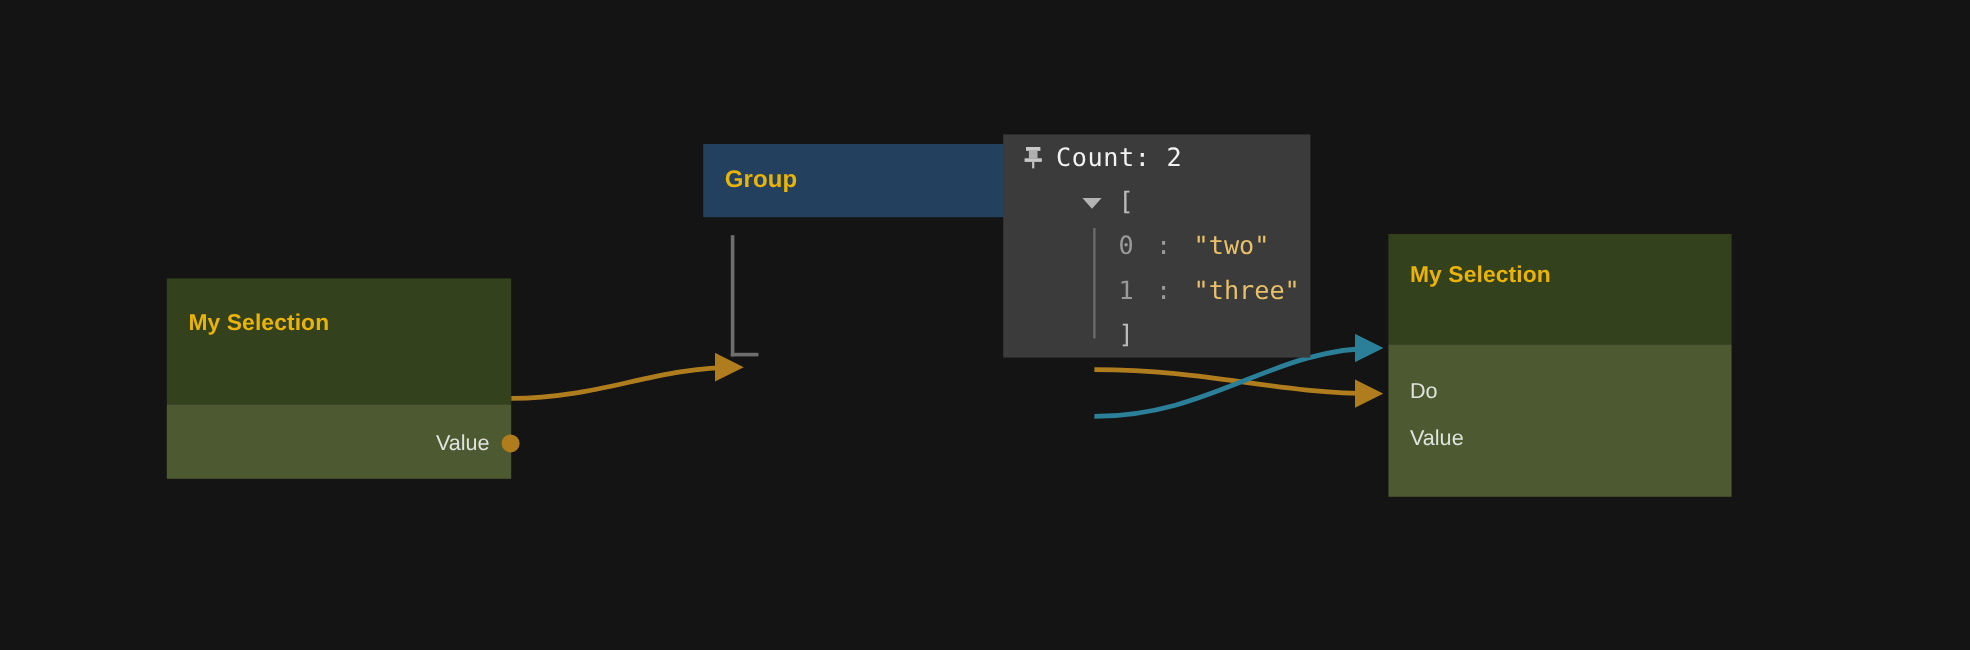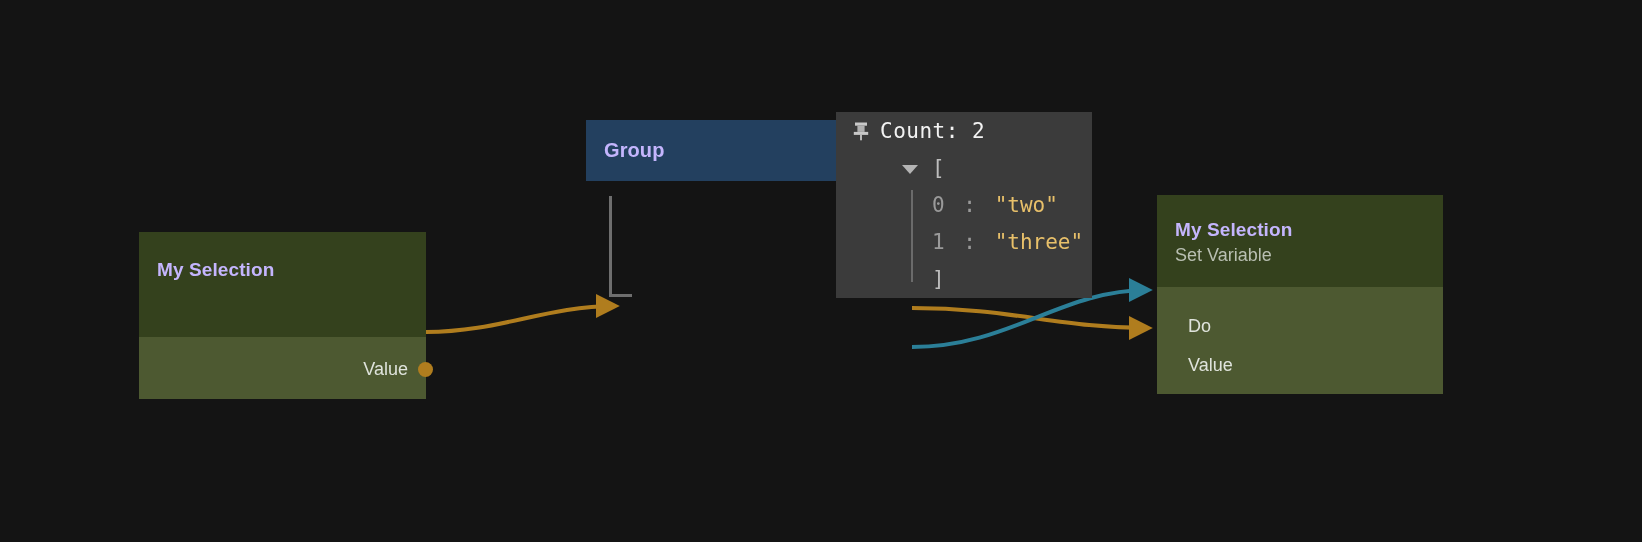--- a/index.html
+++ b/index.html
@@ -32,21 +32,21 @@
     position: absolute;
     box-sizing: border-box;
   }
   .node-header {
     box-sizing: border-box;
     padding: 12px 0 12px 18px;
   }
   .node-title {
     font-size: 19px;
     font-weight: bold;
-    color: #c4b5fd;
+    color: #eab308;
     line-height: 26px;
     letter-spacing: .1px;
     white-space: nowrap;
   }
   .node-subtitle {
     font-size: 18px;
     font-weight: normal;
     color: #b9bfb2;
     line-height: 25px;
     white-space: nowrap;
@@ -130,21 +130,21 @@
   #node-selection-pills .node-body   { height: 110px; padding-top: 19px; }
   #node-selection-pills .port-row    { height: 39px; line-height: 39px; }
 
   
   #node-myselection-set {
     left: 1157px;
     top: 162px;
     width: 286px;
   }
   #node-myselection-set .node-header { height: 92px; padding-top: 22px; }
-  #node-myselection-set .node-body   { height: 107px; padding-top: 20px; padding-left: 13px; }
+  #node-myselection-set .node-body   { height: 127px; padding-top: 20px; }
   #node-myselection-set .port-row    { height: 39px; line-height: 39px; }
 
   
   #value-tooltip {
     position: absolute;
     left: 836px;
     top: 112px;
     width: 256px;
     height: 186px;
     background: #3b3b3b;
@@ -254,21 +254,20 @@
         <span>Value</span>
         <span class="port-dot right" style="background:#b07d1e"></span>
       </div>
     </div>
   </div>
 
 
   <div class="node node-green" id="node-myselection-set">
     <div class="node-header">
       <div class="node-title">My Selection</div>
-      <div class="node-subtitle">Set Variable</div>
     </div>
     <div class="node-body">
       <div class="port-row in">
         <span>Do</span>
       </div>
       <div class="port-row in">
         <span>Value</span>
       </div>
     </div>
   </div>

